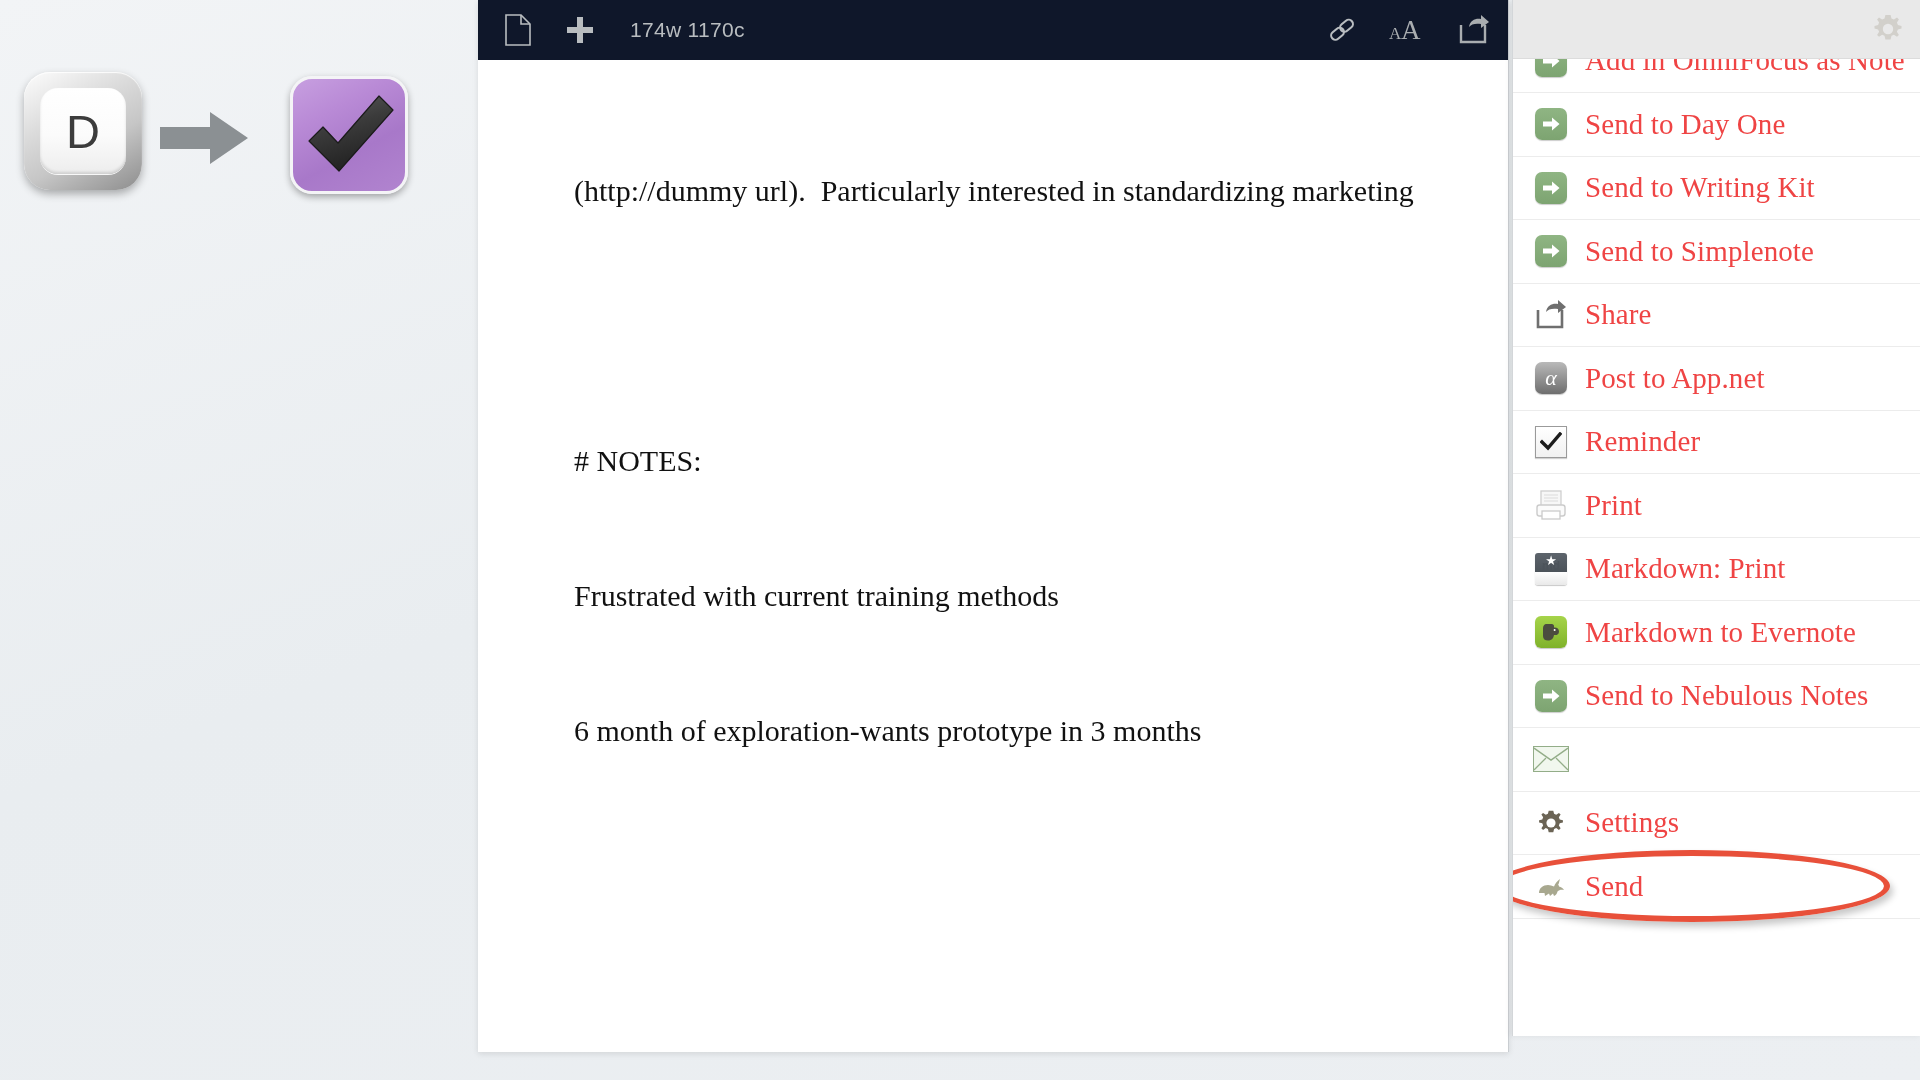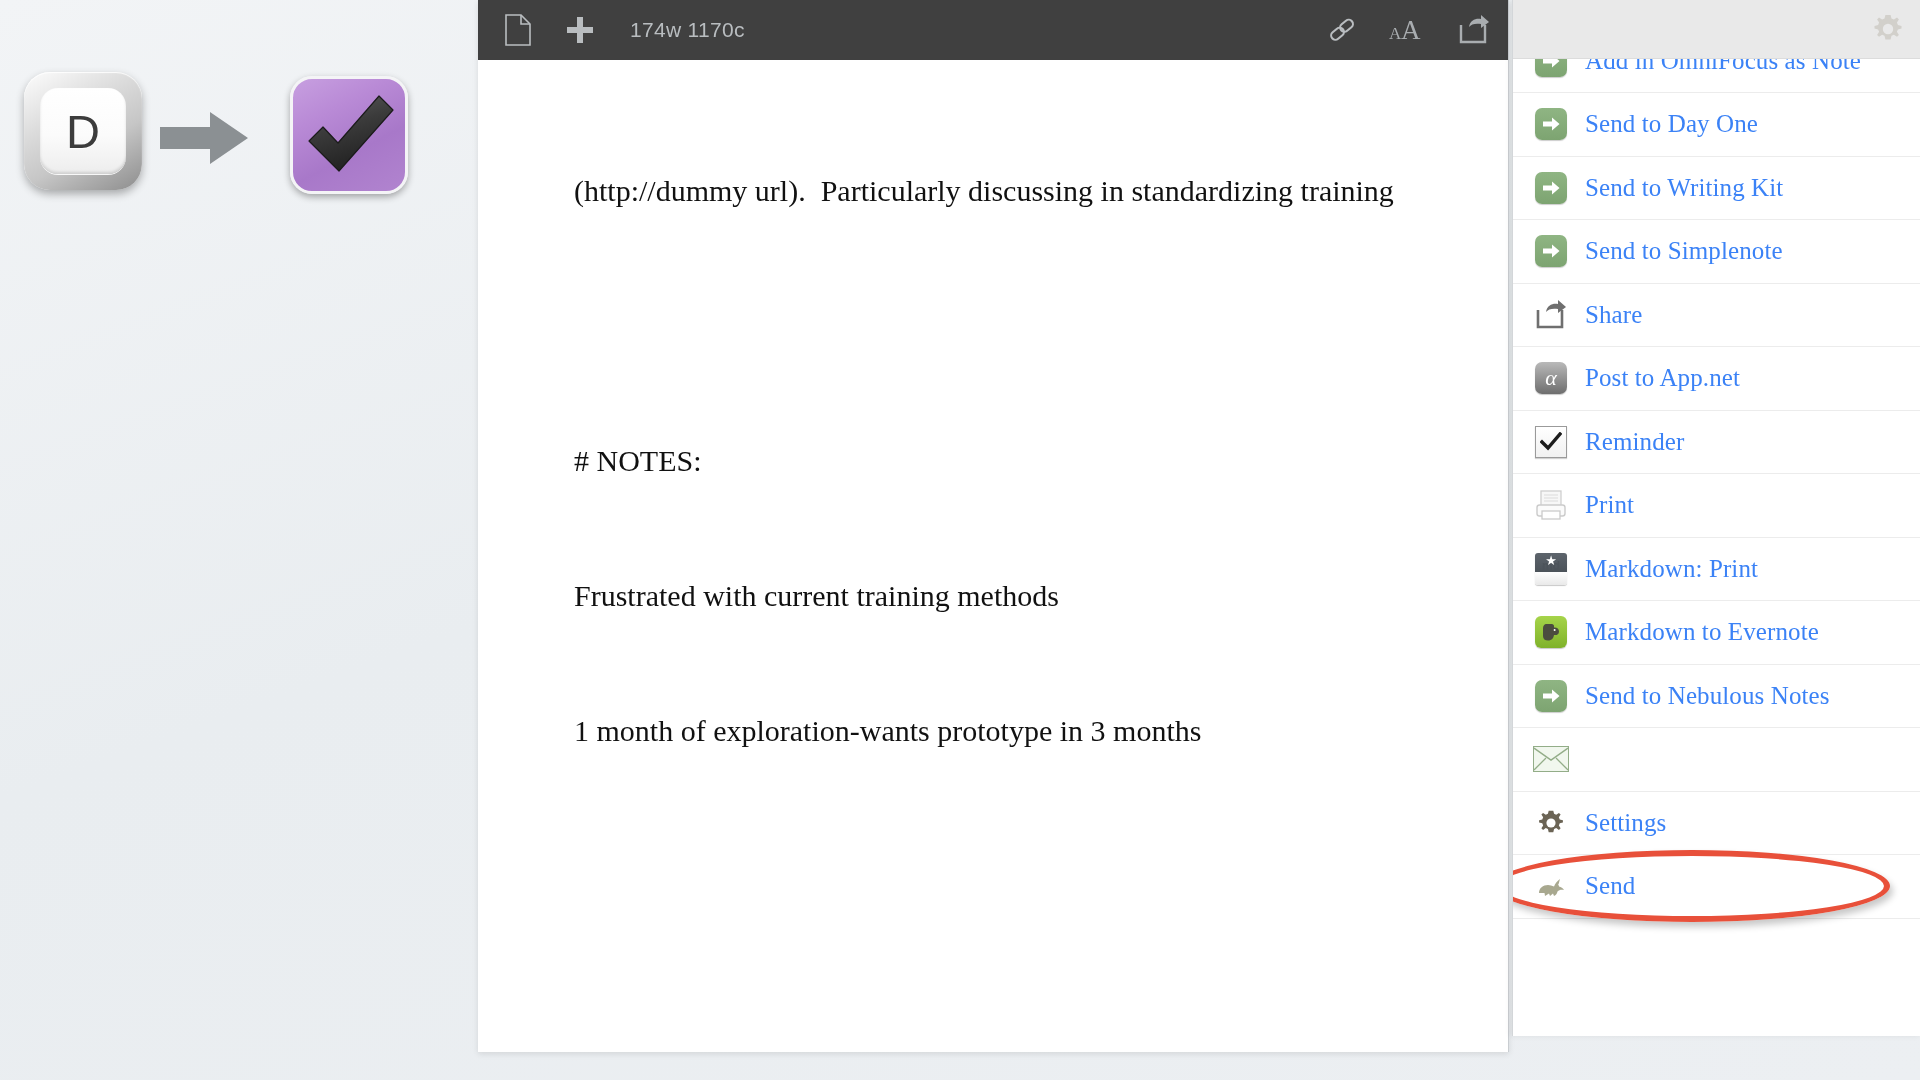--- a/index.html
+++ b/index.html
@@ -69,21 +69,21 @@
     position: absolute;
     left: 478px; top: 0px;
     width: 1030px; height: 1052px;
     background: #ffffff;
     border-right: 1px solid #c9cdd1;
     box-shadow: 0 2px 6px rgba(0,0,0,.10);
   }
   #editor-toolbar {
     position: relative;
     height: 60px;
-    background: #404040;
+    background: #0f172a;
     display: flex;
     align-items: center;
   }
   .tb-icon {
     width: 44px; height: 44px;
     display: flex; align-items: center; justify-content: center;
     color: #b9bdc0;
     cursor: pointer;
   }
   #tb-doc { margin-left: 18px; }
@@ -154,22 +154,22 @@
   }
   .menu-item:first-child { border-top: 1px solid #ececec; }
   .mi-icon {
     width: 36px; height: 36px;
     flex: 0 0 36px;
     display: flex; align-items: center; justify-content: center;
     margin-right: 16px;
   }
   .mi-label {
     font-family: "Liberation Serif", serif;
-    font-size: 25px;
-    color: #3b82f6;
+    font-size: 29px;
+    color: #ef4444;
     white-space: nowrap;
     letter-spacing: .1px;
   }
   
   .ic-send {
     width: 32px; height: 32px;
     border-radius: 7px;
     background: linear-gradient(180deg, #8fb583 0%, #7da471 100%);
     box-shadow: 0 1px 1px rgba(0,0,0,.20);
     display: flex; align-items: center; justify-content: center;
@@ -300,25 +300,25 @@
       <div class="tb-icon">
         <svg width="32" height="30" viewBox="0 0 32 30" aria-hidden="true">
           <path d="M3 10 V27 H27 V10" fill="none" stroke="#a9adb0" stroke-width="2.4"></path>
           <path d="M11 12 C12 5, 18 3, 23 4 L23 0 L31 7 L23 13 L23 9 C18 8, 13 9, 11 12 Z" fill="#a9adb0"></path>
         </svg>
       </div>
     </div>
   </div>
 
   <div id="document-body">
-    <div class="ln">(http://dummy url).  Particularly discussing in standardizing training</div>
+    <div class="ln">(http://dummy url).  Particularly interested in standardizing marketing</div>
     <div class="blank"></div>
     <div class="ln"># NOTES:</div>
     <div class="ln">Frustrated with current training methods</div>
-    <div class="ln">1 month of exploration-wants prototype in 3 months</div>
+    <div class="ln">6 month of exploration-wants prototype in 3 months</div>
     
     
     
     
     
     
     
     
     
     

